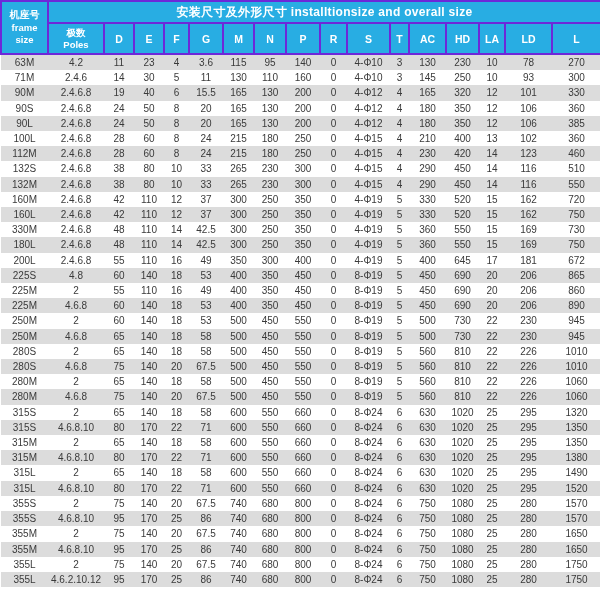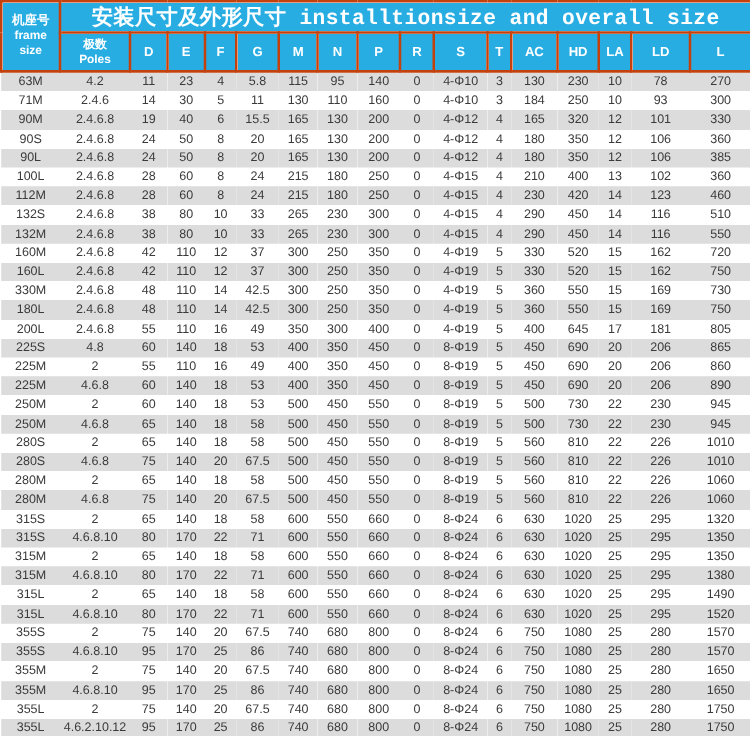--- a/index.html
+++ b/index.html
@@ -6,24 +6,24 @@
   body {
     width:600px; height:589px; background:#ffffff;
     font-family:"Liberation Sans", sans-serif;
     --header-bg:#28ade3; --stripe-bg:#dcdcdc; --header-text:#ffffff; --body-text:#3a3a3a;
   }
   table.spec {
     border-collapse:collapse; table-layout:fixed; width:600px;
   }
   table.spec th {
     background:var(--header-bg); color:var(--header-text);
-    border:2px solid #c2410c; padding:0; text-align:center; vertical-align:middle;
+    border:2px solid #6d28d9; padding:0; text-align:center; vertical-align:middle;
     font-weight:bold; overflow:hidden;
   }
-  th.title-th { font-size:17px; height:20px; letter-spacing:0.3px;font-family:Liberation Mono, monospace; }
+  th.title-th { font-size:12px; height:20px; letter-spacing:0.3px; }
   th.frame-th {
     font-weight:normal; font-size:9.5px; line-height:1.25;
     border-top:5px solid #ffffff; border-left:2px solid #ffffff;
   }
   th.frame-th .zh { font-size:10px; }
   th.poles-th { font-weight:normal; font-size:9.5px; line-height:1.2; height:29px;margin-left:16px; }
   th.col-th { font-size:10.5px; height:29px; }
   tbody td {
     text-align:center; vertical-align:middle;
     font-size:10px; color:var(--body-text);
@@ -85,21 +85,21 @@
         <th class="col-th">L</th>
       </tr>
   </thead>
   <tbody id="table-body">
       <tr class="alt">
         <td>63M</td>
         <td>4.2</td>
         <td>11</td>
         <td>23</td>
         <td>4</td>
-        <td>5.8</td>
+        <td>3.6</td>
         <td>115</td>
         <td>95</td>
         <td>140</td>
         <td>0</td>
         <td>4-Φ10</td>
         <td>3</td>
         <td>130</td>
         <td>230</td>
         <td>10</td>
         <td>78</td>
@@ -111,21 +111,21 @@
         <td>14</td>
         <td>30</td>
         <td>5</td>
         <td>11</td>
         <td>130</td>
         <td>110</td>
         <td>160</td>
         <td>0</td>
         <td>4-Φ10</td>
         <td>3</td>
-        <td>184</td>
+        <td>145</td>
         <td>250</td>
         <td>10</td>
         <td>93</td>
         <td>300</td>
       </tr>
       <tr class="alt">
         <td>90M</td>
         <td>2.4.6.8</td>
         <td>19</td>
         <td>40</td>
@@ -343,21 +343,21 @@
         <td>350</td>
         <td>300</td>
         <td>400</td>
         <td>0</td>
         <td>4-Φ19</td>
         <td>5</td>
         <td>400</td>
         <td>645</td>
         <td>17</td>
         <td>181</td>
-        <td>805</td>
+        <td>672</td>
       </tr>
       <tr class="alt">
         <td>225S</td>
         <td>4.8</td>
         <td>60</td>
         <td>140</td>
         <td>18</td>
         <td>53</td>
         <td>400</td>
         <td>350</td>

